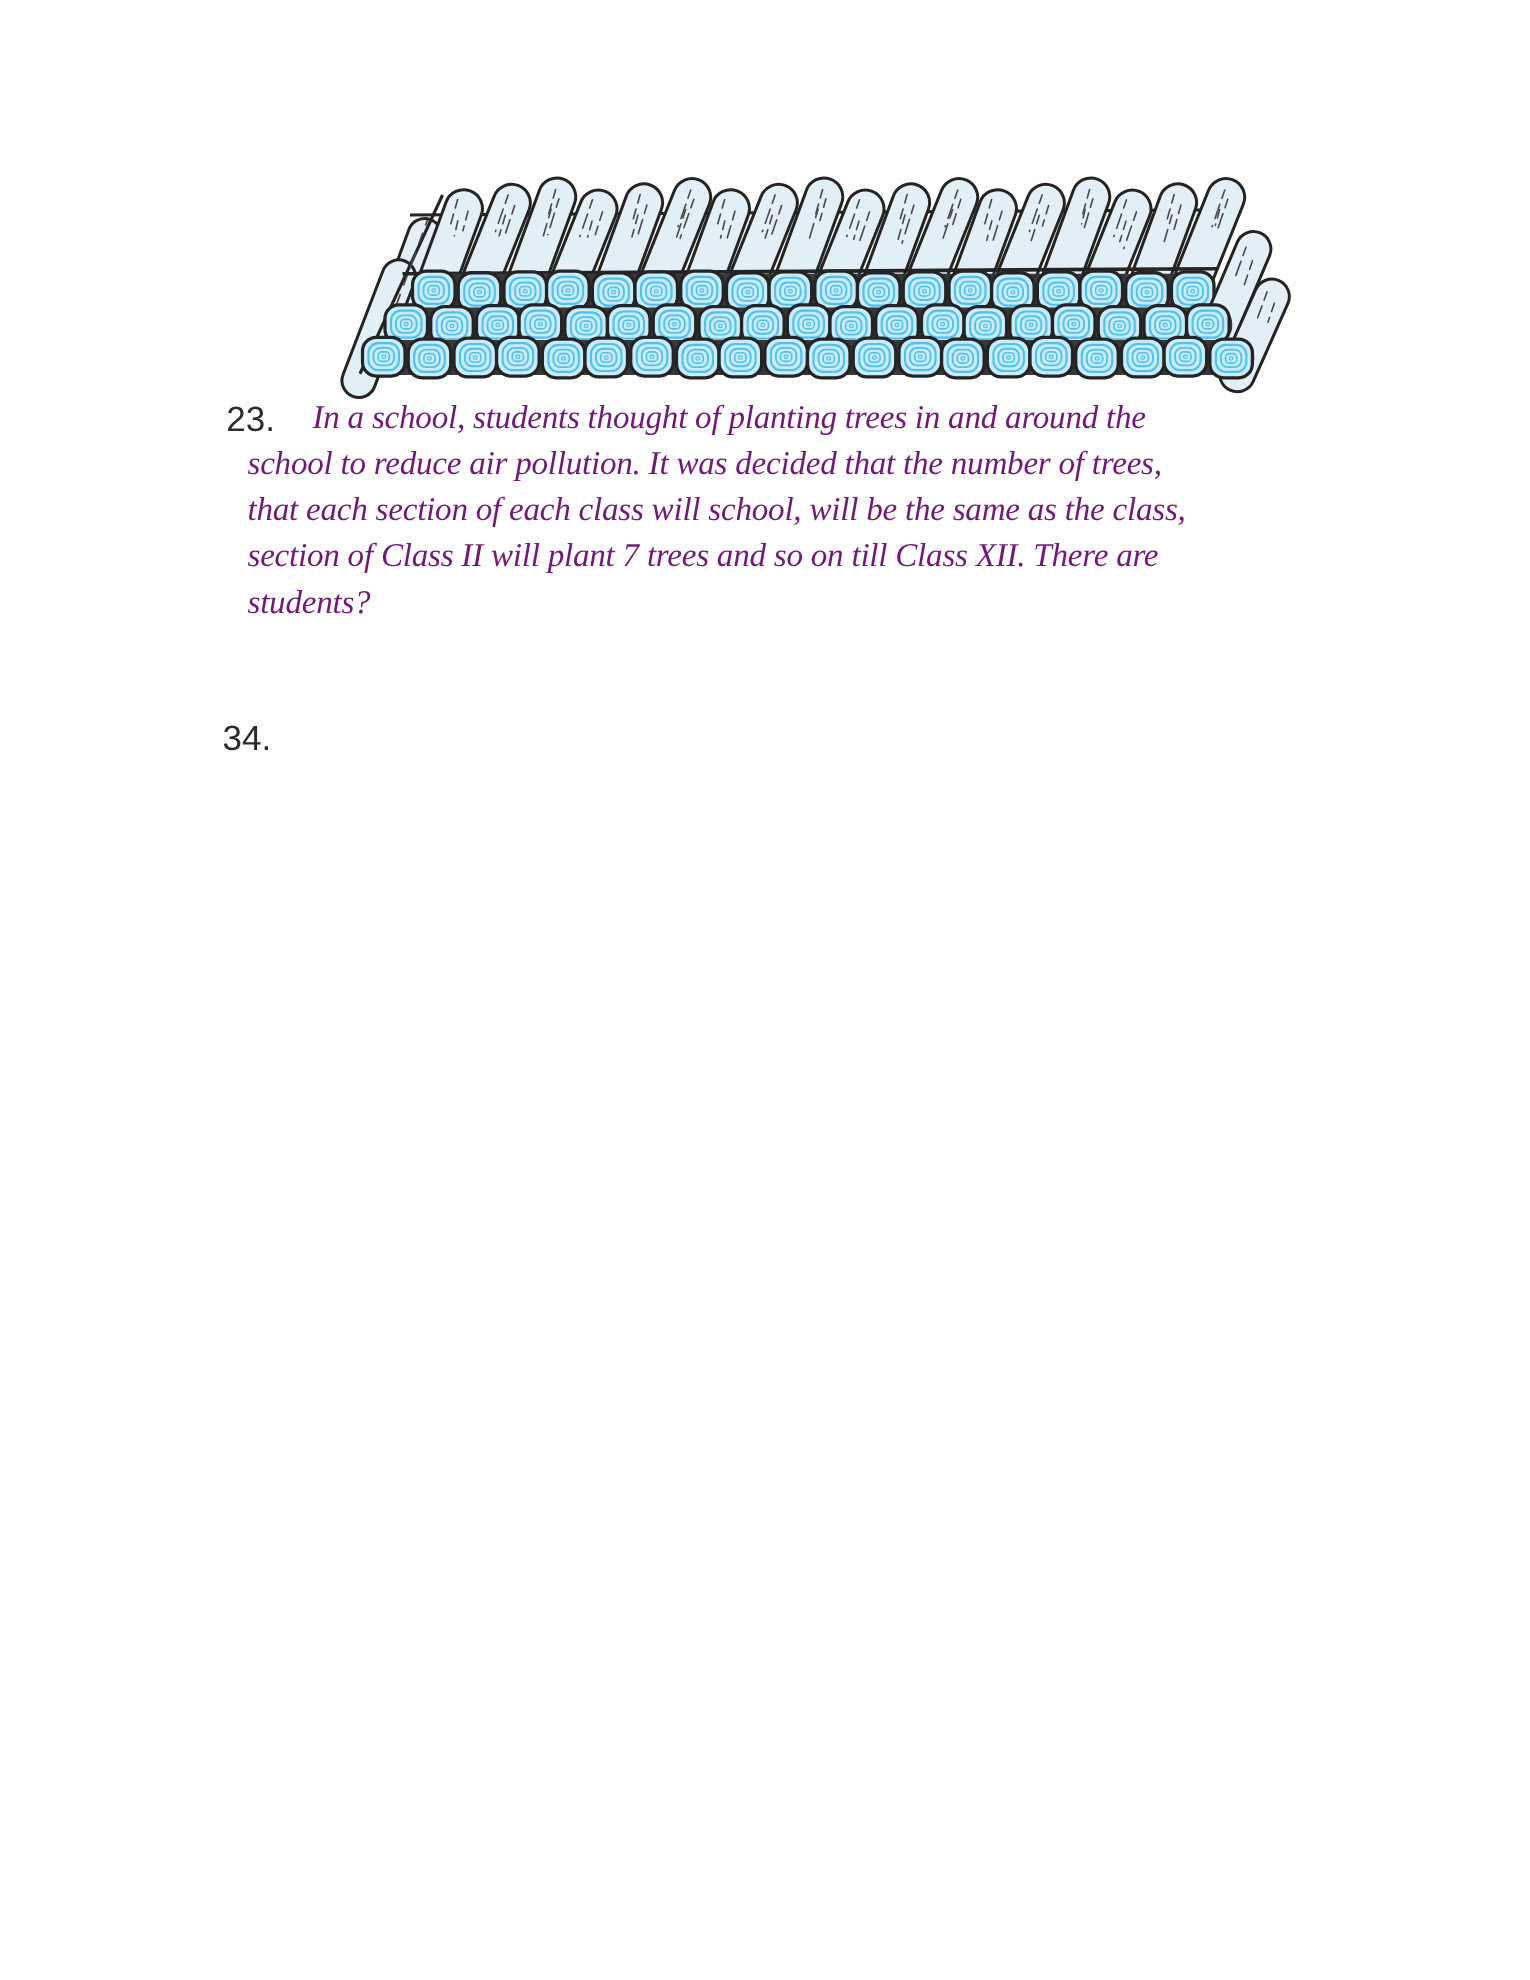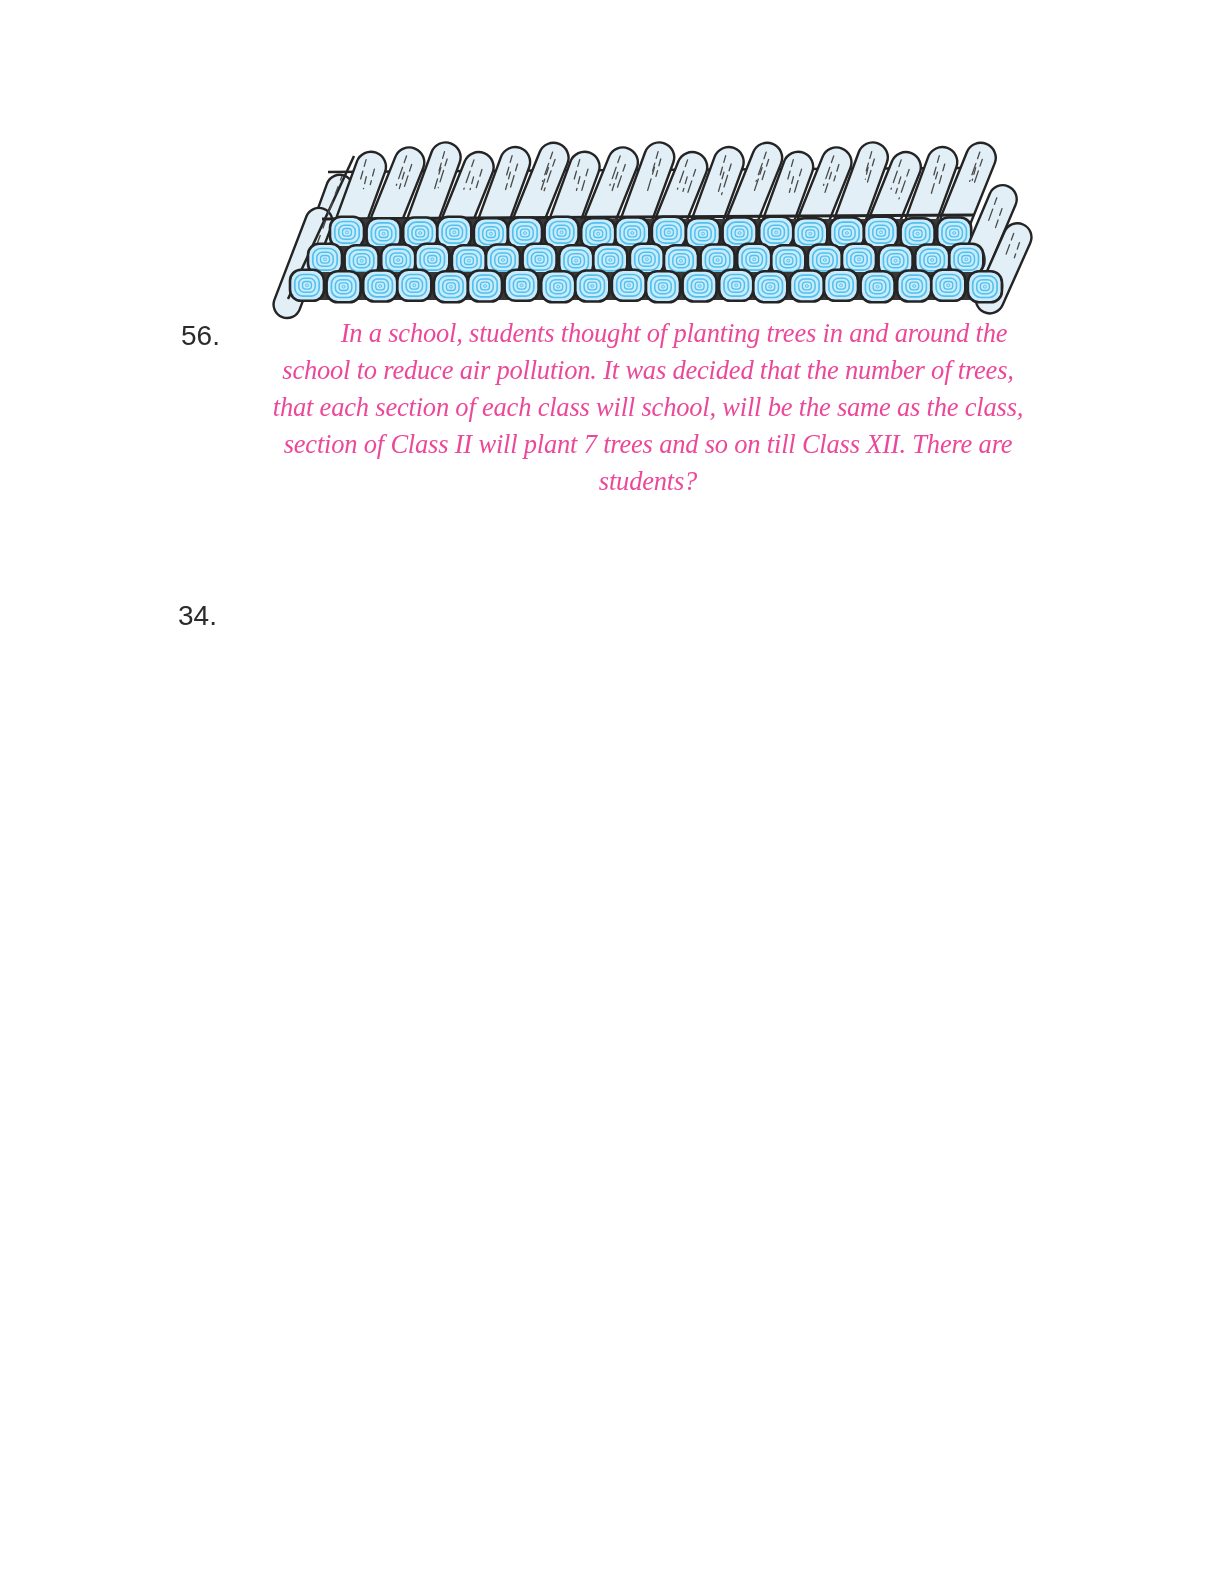--- a/index.html
+++ b/index.html
@@ -7,25 +7,25 @@
   .page {
     position:relative; width:1224px; height:1584px;
     background:#ffffff; overflow:hidden;
   }
   .figure-wrap { position:absolute; left:258px; top:136px; width:800px; height:185px; }
   .q-number {
     position:absolute; font-family:"Liberation Sans", sans-serif;
     font-size:28px; line-height:1; color:#2b2b2b;
   }
   #q33-number { left:181px; top:322px; }
-  #q34-number { left:178px; top:577px;margin-top:25px; }
+  #q34-number { left:178px; top:577px; }
   .q-lines {
     position:absolute; left:198px; top:315px; width:900px;
     font-family:"Liberation Serif", serif; font-style:italic;
-    font-size:26.5px; color:#ec4899; letter-spacing:-0.2px;text-align:center;
+    font-size:26.5px; color:#701a75; letter-spacing:-0.2px;
   }
   .q-line { height:37px; line-height:37px; white-space:nowrap; }
   .q-line.first { padding-left:52px; }
 </style>
 </head>
 <body>
 
 <div class="page">
 
   <div class="figure-wrap" id="figure"><svg viewBox="0 0 800 185" width="800" height="185">
@@ -441,21 +441,21 @@
         <rect x="682.1" y="142.3" width="16.4" height="14" rx="5.5" fill="none" stroke="#4fc1ef" stroke-width="1.5"></rect>
         <rect x="685.8000000000001" y="145.5" width="9" height="7.6" rx="3" fill="none" stroke="#4fc1ef" stroke-width="1.3"></rect>
         <rect x="688.8000000000001" y="148" width="3" height="2.6" rx="1.2" fill="none" stroke="#4fc1ef" stroke-width="1"></rect>
         <rect x="709.9" y="135.2" width="34" height="31" rx="11" ry="11" fill="#c9ebfb" stroke="#242424" stroke-width="2.6"></rect>
         <rect x="714.6999999999999" y="139.89999999999998" width="24.4" height="21.6" rx="8" fill="none" stroke="#4fc1ef" stroke-width="1.7"></rect>
         <rect x="718.6999999999999" y="143.7" width="16.4" height="14" rx="5.5" fill="none" stroke="#4fc1ef" stroke-width="1.5"></rect>
         <rect x="722.4" y="146.89999999999998" width="9" height="7.6" rx="3" fill="none" stroke="#4fc1ef" stroke-width="1.3"></rect>
         <rect x="725.4" y="149.39999999999998" width="3" height="2.6" rx="1.2" fill="none" stroke="#4fc1ef" stroke-width="1"></rect>
       </svg></div>
 
-  <div class="q-number" id="q33-number">56.</div>
+  <div class="q-number" id="q33-number">23.</div>
 
   <div class="q-lines">
     <div class="q-line first">In a school, students thought of planting trees in and around the</div>
     <div class="q-line">school to reduce air pollution. It was decided that the number of trees,</div>
     <div class="q-line">that each section of each class will school, will be the same as the class,</div>
     <div class="q-line">section of Class II will plant 7 trees and so on till Class XII. There are</div>
     <div class="q-line">students?</div>
   </div>
 
   <div class="q-number" id="q34-number">34.</div>

